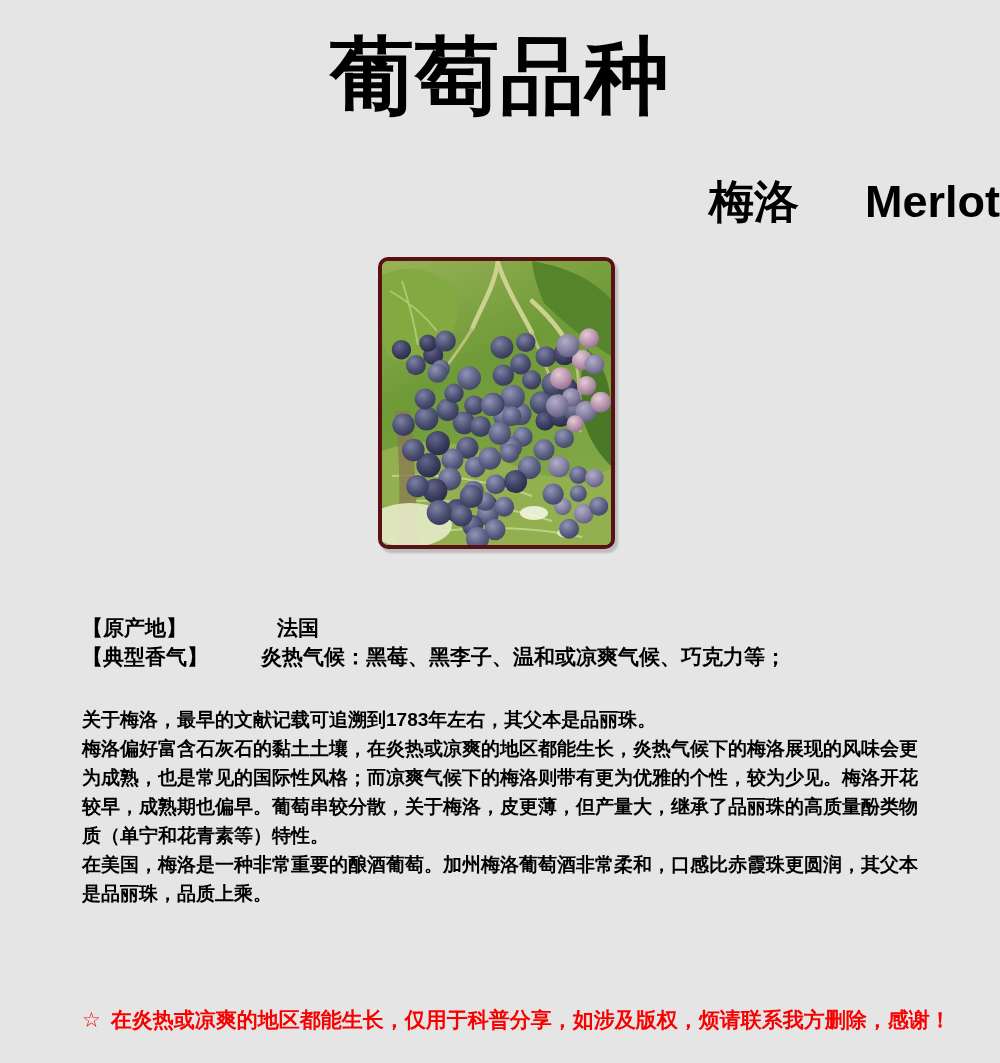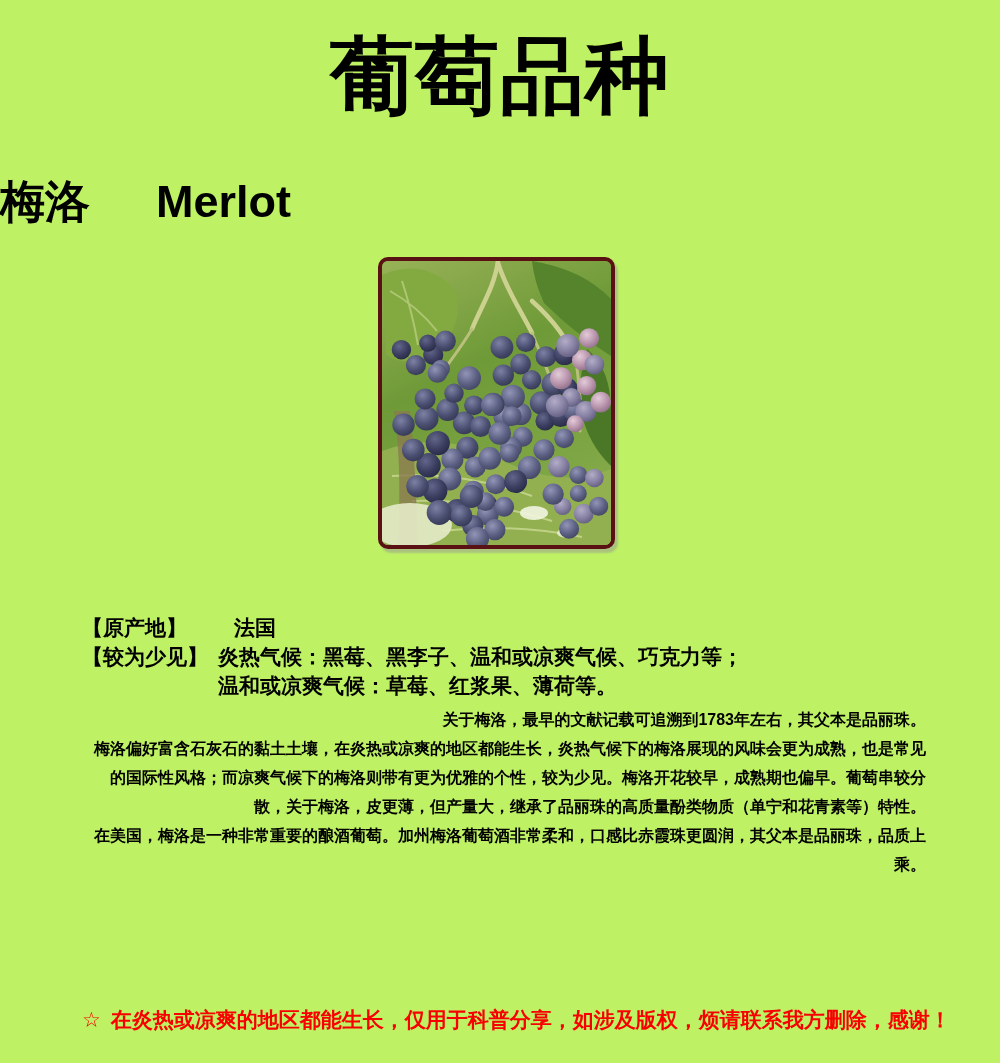--- a/index.html
+++ b/index.html
@@ -1,46 +1,46 @@
 <!DOCTYPE html>
 <html><head>
 <meta charset="utf-8">
 <style>
   html,body{margin:0;padding:0;background:#ffffff;}
   .page{
-    position:relative;width:1000px;height:1063px;background:#bef264;
+    position:relative;width:1000px;height:1063px;background:#e5e5e5;
     font-family:"Liberation Sans","DejaVu Sans",sans-serif;color:#000;
     overflow:hidden;
   }
   .main-title{
     position:absolute;top:24px;left:0;width:100%;text-align:center;
     font-size:84px;font-weight:900;line-height:1.25;letter-spacing:1px;
   }
   .subtitle{
-    position:absolute;top:174px;left:0;width:100%;text-align:left;
+    position:absolute;top:174px;left:0;width:100%;text-align:right;
     font-size:45px;font-weight:700;line-height:1.25;
   }
   .subtitle .gap{display:inline-block;width:66px;}
   .photo-frame{
     position:absolute;top:257px;left:378px;width:237px;height:292px;
     box-sizing:border-box;border:4px solid #5a1113;border-radius:10px;
     overflow:hidden;background:#7da33e;
     box-shadow:3px 4px 2px rgba(150,150,150,0.5);
   }
   .photo-frame svg{display:block;width:100%;height:100%;}
   .info-block{
     position:absolute;top:613px;left:82px;
     font-size:21px;line-height:29px;font-weight:700;white-space:nowrap;
   }
-  .info-row{display:flex;}
+  .info-row{display:flex;gap:43px;}
   .origin-value{margin-left:47px;}
   .aroma-content{margin-left:10px;}
   .body-text{
     position:absolute;top:705px;left:82px;width:844px;
-    font-size:16px;line-height:29px;font-weight:700;text-align:right;
+    font-size:19px;line-height:29px;font-weight:700;text-align:left;
   }
   .body-text p{margin:0;}
   .disclaimer{
     position:absolute;top:1006px;left:82px;width:900px;
     font-size:21px;line-height:27px;font-weight:700;color:#f80000;white-space:nowrap;
   }
   .disclaimer .star{margin-right:10px;}
 </style>
 </head>
 <body>
@@ -202,24 +202,23 @@
         </g>
     </svg>
   </div>
 
   <div class="info-block">
     <div class="info-row">
       <span>【原产地】</span>
       <span class="origin-value">法国</span>
     </div>
     <div class="info-row">
-      <span>【较为少见】</span>
+      <span>【典型香气】</span>
       <span class="aroma-content">
         <div>炎热气候：黑莓、黑李子、温和或凉爽气候、巧克力等；</div>
-        <div>温和或凉爽气候：草莓、红浆果、薄荷等。</div>
       </span>
     </div>
   </div>
 
   <div class="body-text">
     <p>关于梅洛，最早的文献记载可追溯到1783年左右，其父本是品丽珠。</p>
     <p>梅洛偏好富含石灰石的黏土土壤，在炎热或凉爽的地区都能生长，炎热气候下的梅洛展现的风味会更为成熟，也是常见的国际性风格；而凉爽气候下的梅洛则带有更为优雅的个性，较为少见。梅洛开花较早，成熟期也偏早。葡萄串较分散，关于梅洛，皮更薄，但产量大，继承了品丽珠的高质量酚类物质（单宁和花青素等）特性。</p>
     <p>在美国，梅洛是一种非常重要的酿酒葡萄。加州梅洛葡萄酒非常柔和，口感比赤霞珠更圆润，其父本是品丽珠，品质上乘。</p>
   </div>
 

